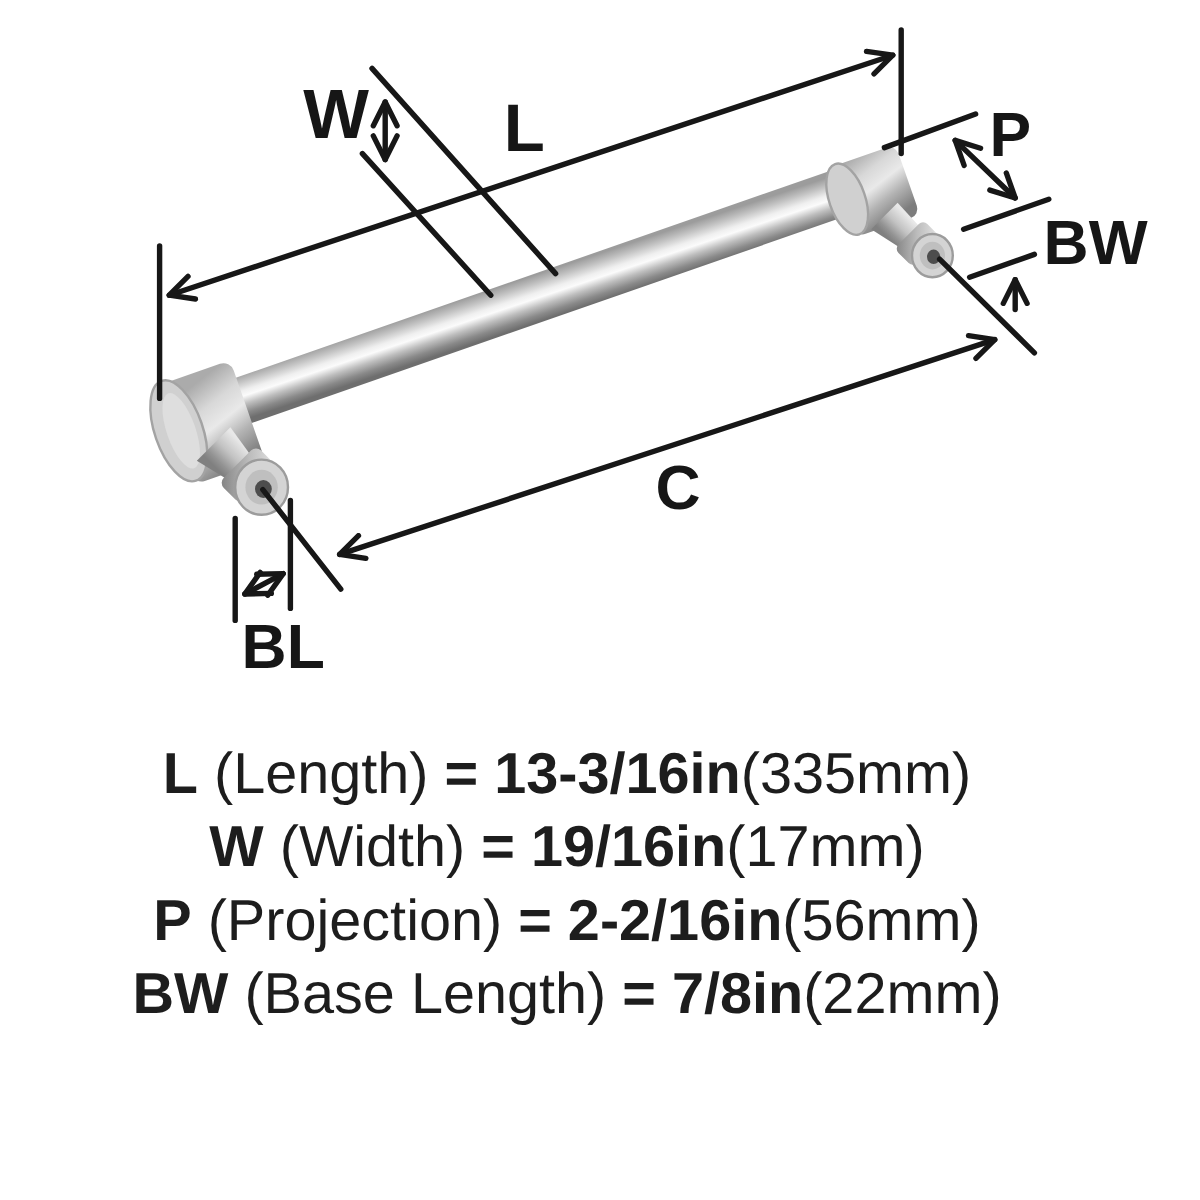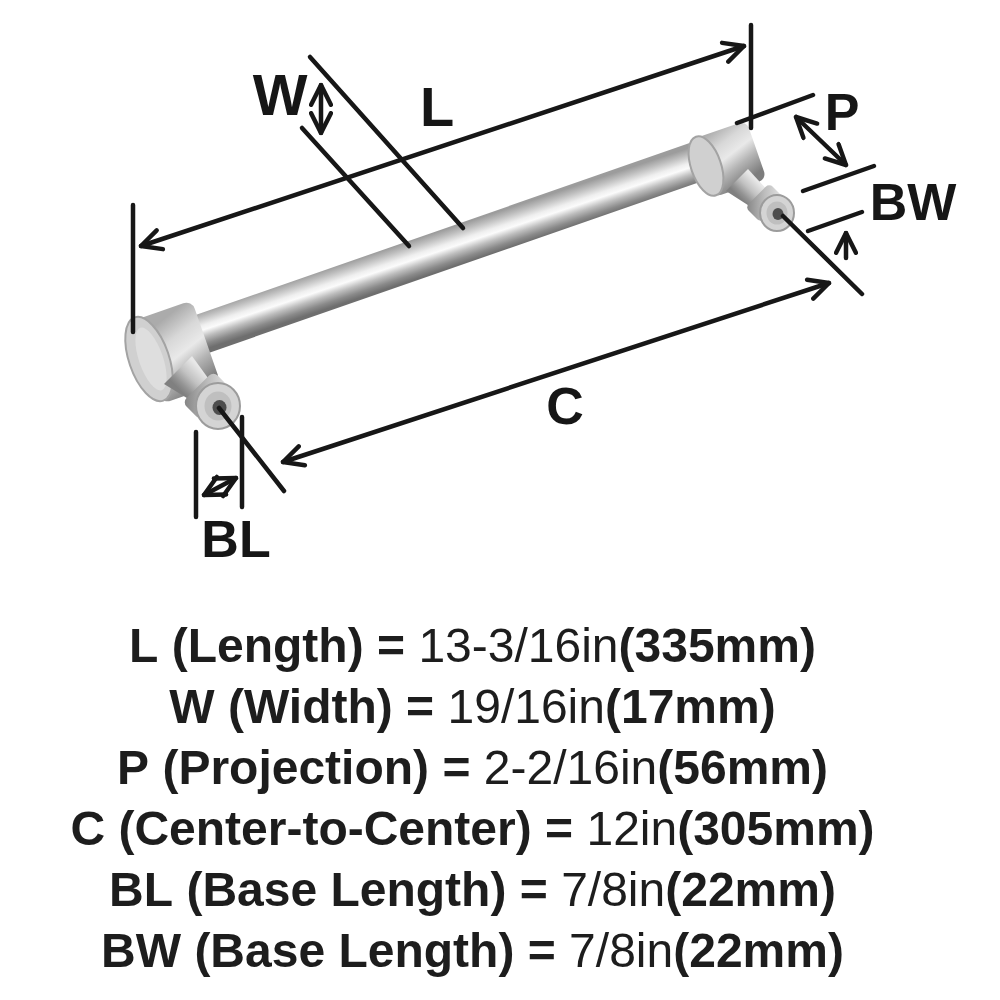--- a/index.html
+++ b/index.html
@@ -28,24 +28,24 @@
   .specs {
     width: 945px;
     padding-top: 15px;
     text-align: center;
     color: #1d1d1d;
     font-size: 48px;
     line-height: 61px;
     white-space: nowrap;
   }
   .spec-row .sym   { font-weight: 700; }
-  .spec-row .nm    { font-weight: 700; }
+  .spec-row .nm    { font-weight: 400; }
   .spec-row .eq    { font-weight: 700; }
-  .spec-row .val   { font-weight: 400; }
-  .spec-row .met   { font-weight: 700; }
+  .spec-row .val   { font-weight: 700; }
+  .spec-row .met   { font-weight: 400; }
 </style>
 </head>
 <body>
 
 <div class="page">
 
   <svg class="diagram-svg" viewBox="0 0 1000 600" xmlns="http://www.w3.org/2000/svg">
     <defs>
       <marker id="arw" viewBox="0 0 10 10" refX="9" refY="5" markerWidth="5.5" markerHeight="5.5" markerUnits="strokeWidth" orient="auto-start-reverse">
         <path d="M1,1 L9,5 L1,9" fill="none" stroke="#171717" stroke-width="1.8" stroke-linecap="round" stroke-linejoin="round"></path>
@@ -196,32 +196,20 @@
       <span class="eq">=</span>
       <span class="val">19/16in</span><span class="met">(17mm)</span>
     </div>
     <div class="spec-row">
       <span class="sym">P</span>
       <span class="nm">(Projection)</span>
       <span class="eq">=</span>
       <span class="val">2-2/16in</span><span class="met">(56mm)</span>
     </div>
     <div class="spec-row">
-      <span class="sym">C</span>
-      <span class="nm">(Center-to-Center)</span>
-      <span class="eq">=</span>
-      <span class="val">12in</span><span class="met">(305mm)</span>
-    </div>
-    <div class="spec-row">
-      <span class="sym">BL</span>
-      <span class="nm">(Base Length)</span>
-      <span class="eq">=</span>
-      <span class="val">7/8in</span><span class="met">(22mm)</span>
-    </div>
-    <div class="spec-row">
       <span class="sym">BW</span>
       <span class="nm">(Base Length)</span>
       <span class="eq">=</span>
       <span class="val">7/8in</span><span class="met">(22mm)</span>
     </div>
   </div>
 
 </div>
 
 </body></html>

